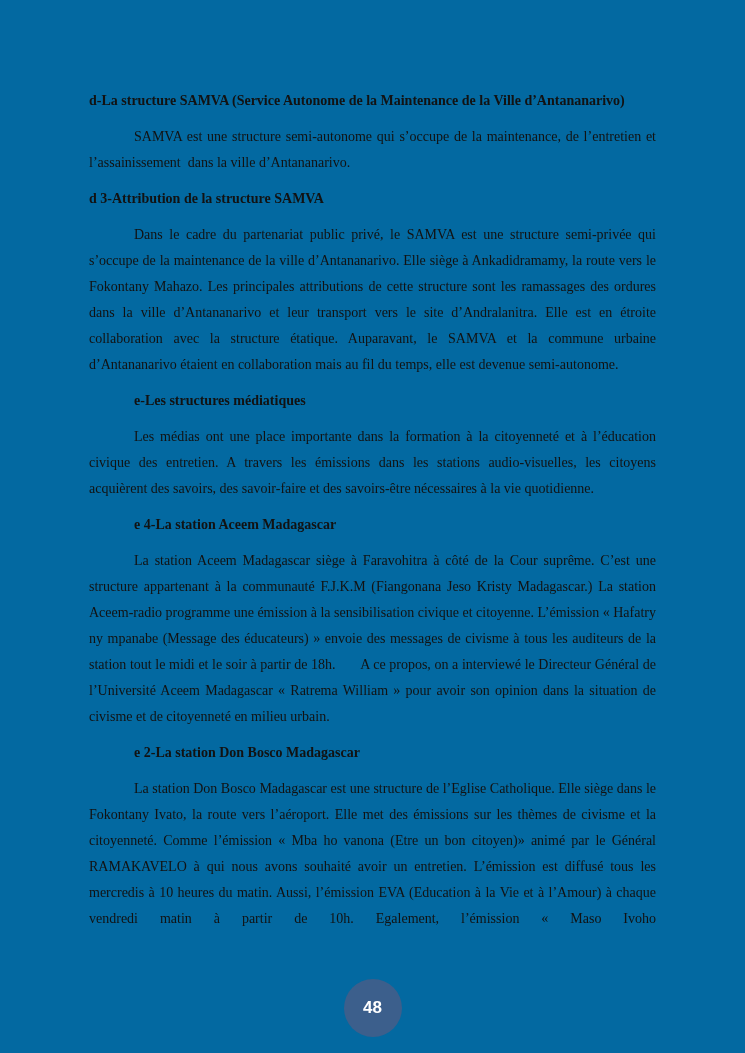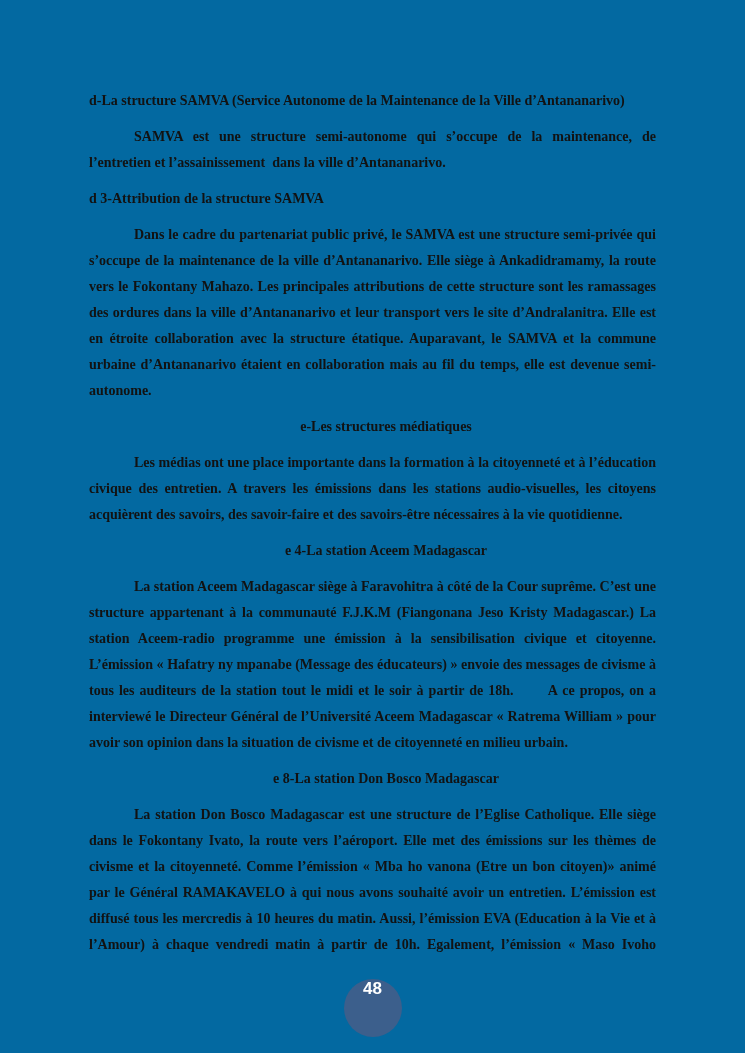--- a/index.html
+++ b/index.html
@@ -23,45 +23,45 @@
     font-size: 14px;
     line-height: 26px;
     margin-bottom: 10px;
   }
   .heading {
     font-weight: bold;
     text-align: justify;
   }
   .heading-indent {
     font-weight: bold;
-    margin-left: 27px;
-    text-align: center;
+    margin-left: 45px;
+    text-align: left;
   }
   .paragraph {
     text-align: justify;
     text-indent: 45px;
-    font-weight: bold;
   }
   .paragraph.cont-next-page {
     text-align-last: justify;
   }
   .page-footer {
     position: absolute;
     top: 979px;
     left: 0;
     width: 100%;
     display: flex;
     justify-content: center;
   }
   .page-number-badge {
     width: 58px;
     height: 58px;
     border-radius: 50%;
     background: #3C5F8C;
     display: flex;
+    align-items: center;
     justify-content: center;
   }
   .page-number-badge span {
     color: #ffffff;
     font-family: "Liberation Sans", sans-serif;
     font-weight: bold;
     font-size: 17px;
   }
 </style>
 </head>
@@ -79,21 +79,21 @@
     <p class="block paragraph">Dans le cadre du partenariat public privé, le SAMVA est une structure semi-privée qui s’occupe de la maintenance de la ville d’Antananarivo. Elle siège à Ankadidramamy, la route vers le Fokontany Mahazo. Les principales attributions de cette structure sont les ramassages des ordures dans la ville d’Antananarivo et leur transport vers le site d’Andralanitra. Elle est en étroite collaboration avec la structure étatique. Auparavant, le SAMVA et la commune urbaine d’Antananarivo étaient en collaboration mais au fil du temps, elle est devenue semi-autonome.</p>
 
     <div class="block heading-indent">e-Les structures médiatiques</div>
 
     <p class="block paragraph">Les médias ont une place importante dans la formation à la citoyenneté et à l’éducation civique des entretien. A travers les émissions dans les stations audio-visuelles, les citoyens acquièrent des savoirs, des savoir-faire et des savoirs-être nécessaires à la vie quotidienne.</p>
 
     <div class="block heading-indent">e 4-La station Aceem Madagascar</div>
 
     <p class="block paragraph">La station Aceem Madagascar siège à Faravohitra à côté de la Cour suprême. C’est une structure appartenant à la communauté F.J.K.M (Fiangonana Jeso Kristy Madagascar.) La station Aceem-radio programme une émission à la sensibilisation civique et citoyenne. L’émission « Hafatry ny mpanabe (Message des éducateurs) » envoie des messages de civisme à tous les auditeurs de la station tout le midi et le soir à partir de 18h.&nbsp;&nbsp;&nbsp;&nbsp;&nbsp;&nbsp; A ce propos, on a interviewé le Directeur Général de l’Université Aceem Madagascar « Ratrema William » pour avoir son opinion dans la situation de civisme et de citoyenneté en milieu urbain.</p>
 
-    <div class="block heading-indent">e 8-La station Don Bosco Madagascar</div>
+    <div class="block heading-indent">e 2-La station Don Bosco Madagascar</div>
 
     <p class="block paragraph cont-next-page">La station Don Bosco Madagascar est une structure de l’Eglise Catholique. Elle siège dans le Fokontany Ivato, la route vers l’aéroport. Elle met des émissions sur les thèmes de civisme et la citoyenneté. Comme l’émission « Mba ho vanona (Etre un bon citoyen)» animé par le Général RAMAKAVELO à qui nous avons souhaité avoir un entretien. L’émission est diffusé tous les mercredis à 10 heures du matin. Aussi, l’émission EVA (Education à la Vie et à l’Amour) à chaque vendredi matin à partir de 10h. Egalement, l’émission « Maso Ivoho</p>
 
   </div>
 
   <div class="page-footer">
     <div class="page-number-badge" style="background: rgb(60, 95, 140);">
       <span>48</span>
     </div>
   </div>

